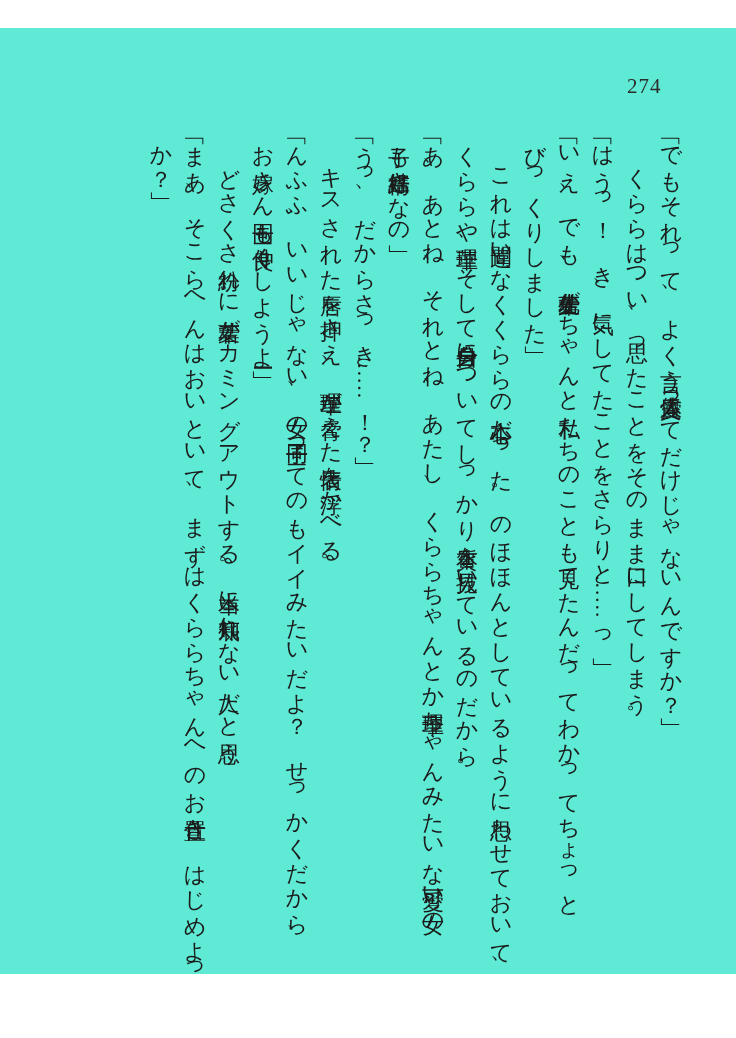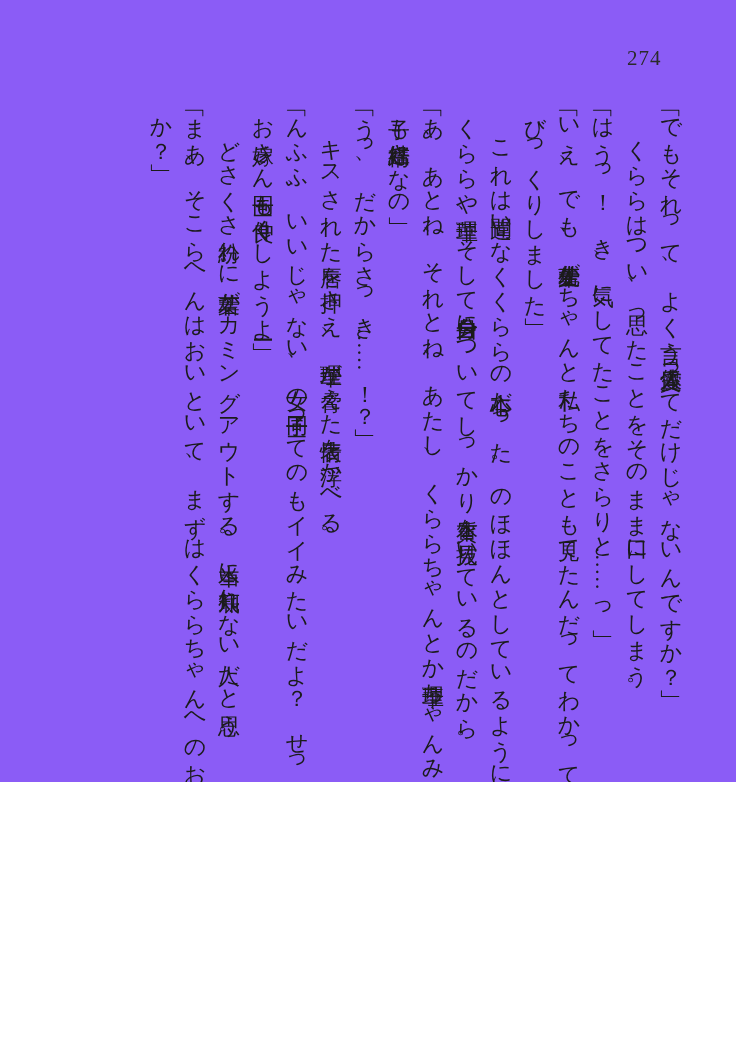--- a/index.html
+++ b/index.html
@@ -2,24 +2,25 @@
 <html><head>
 <meta charset="utf-8">
 <style>
   html, body {
     margin: 0;
     padding: 0;
   }
   .page {
     position: relative;
     width: 736px;
-    height: 782px;
-    background: #8b5cf6;
+    height: 946px;
+    background: #5eead4;
     overflow: hidden;
     font-family: "Liberation Serif", "DejaVu Serif", serif;
+    margin-top: 28px;
   }
   .page-number {
     position: absolute;
     top: 46px;
     left: 627px;
     font-size: 21px;
     letter-spacing: 1px;
     color: #2b2b2b;
     font-family: "Liberation Serif", "DejaVu Serif", serif;
   }

